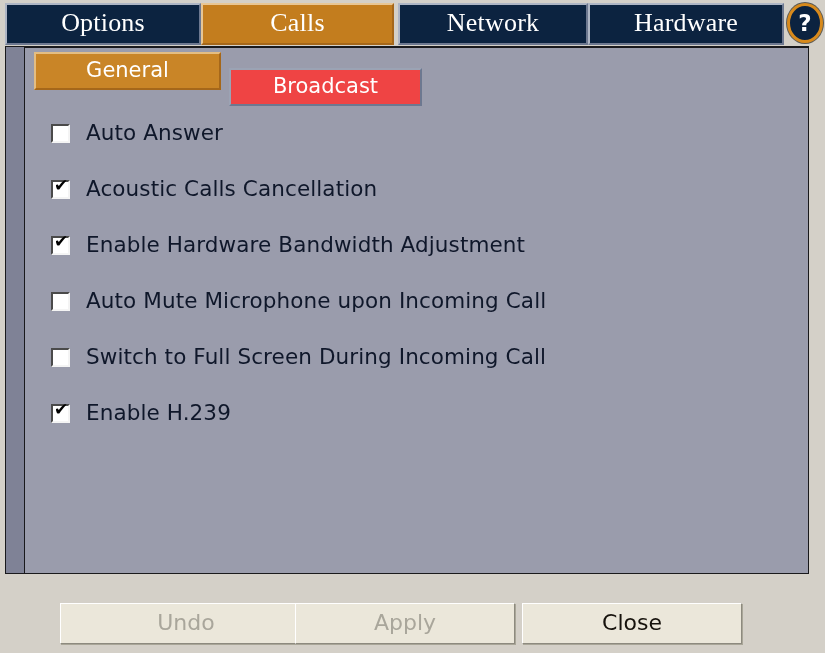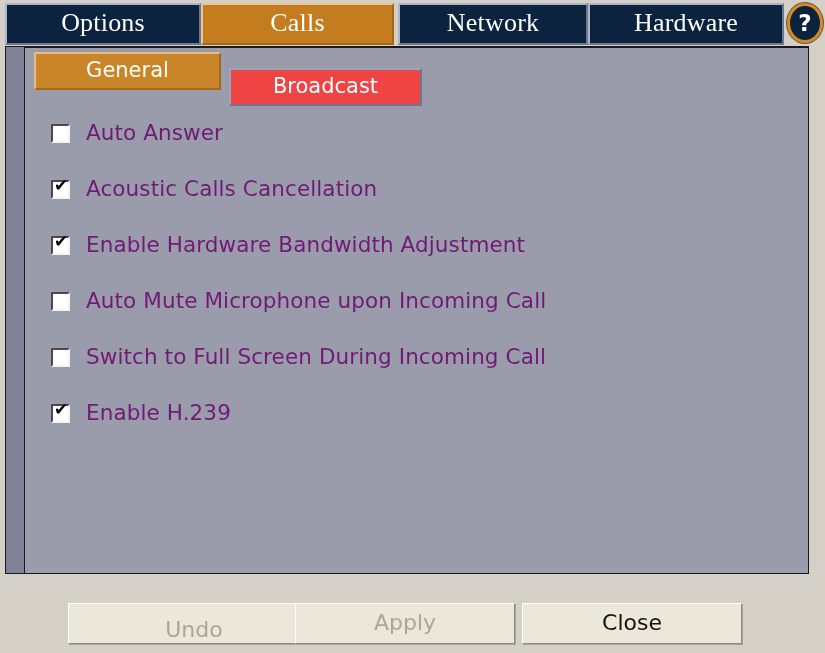--- a/index.html
+++ b/index.html
@@ -184,21 +184,21 @@
     top: -6px;
     font-size: 17px;
     line-height: 19px;
     color: #000000;
     font-weight: bold;
     display: none;
   }
   .checkbox.checked .mark { display: block; }
   .check-label {
     font-size: 21.5px;
-    color: #701a75;
+    color: #0f172a;
     letter-spacing: 0.1px;
     position: relative;
     top: -1px;
   }
 
   
   .footer {
     position: absolute;
     left: 0;
     top: 598px;
@@ -218,21 +218,21 @@
     display: flex;
     align-items: center;
     justify-content: center;
     font-size: 22px;
     cursor: default;
     user-select: none;
   }
   .btn span { position: relative; top: -1px; }
   .btn.enabled  { color: #16120c; }
   .btn.disabled { color: #a9a69b; }
-  .btn-undo  { left: 68px;  width: 252px; align-items: flex-end; }
+  .btn-undo  { left: 60px;  width: 252px; }
   .btn-apply { left: 295px; width: 220px; }
   .btn-close { left: 522px; width: 220px; }
 </style>
 </head>
 <body>
 
 <div class="tabbar">
   <div class="tab tab-options inactive">
     <span>Options</span>
   </div>

